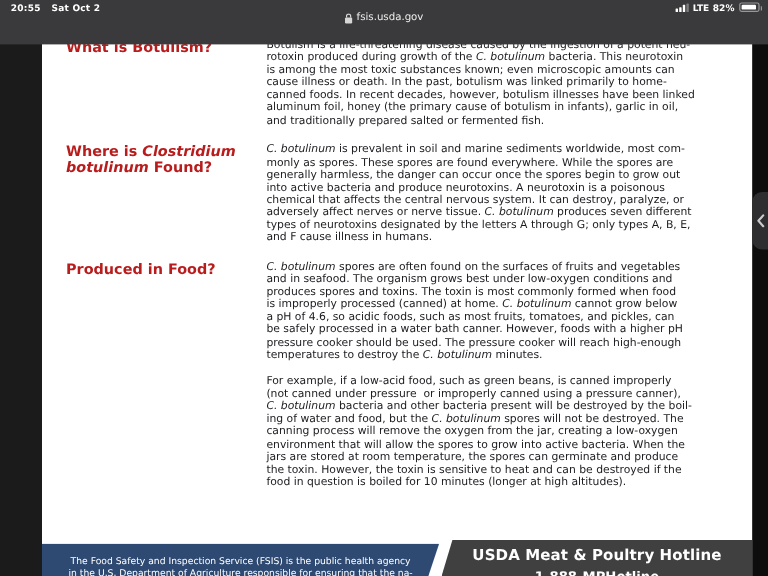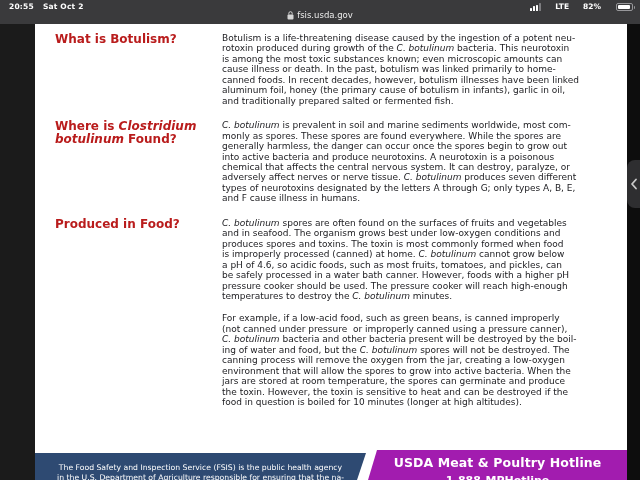--- a/index.html
+++ b/index.html
@@ -2,24 +2,24 @@
 <html><head>
 <meta charset="utf-8">
 <style>
   * { margin:0; padding:0; box-sizing:border-box; }
   html,body { background:#000; }
   .screen {
     position:relative; width:640px; height:480px; overflow:hidden;
     background:#1b1b1b; font-family:"DejaVu Sans", sans-serif;
   }
   
-  .topbar { position:absolute; top:0; left:0; right:0; height:24px; background:#3a3a3c; z-index:5; }
+  .topbar { position:absolute; top:0; left:0; right:0; height:37px; background:#3a3a3c; z-index:5; }
   .status-left { position:absolute; left:9px; top:2px; display:flex; gap:9px;
     font-size:7.5px; font-weight:bold; color:#fff; letter-spacing:.2px; }
-  .status-right { position:absolute; right:7px; top:2px; display:flex; align-items:center; gap:14px;
+  .status-right { position:absolute; right:7px; top:2px; display:flex; align-items:flex-start; gap:3px;
     font-size:7.5px; font-weight:bold; color:#fff; }
   .sigbars { display:flex; align-items:flex-end; gap:1px; height:8px; }
   .sigbars i { display:block; width:2px; border-radius:.5px; background:#fff; }
   .sigbars i.b1{height:3px} .sigbars i.b2{height:4.5px} .sigbars i.b3{height:6px}
   .sigbars i.b4{height:7.5px; background:#7d7d80;}
   .batt { position:relative; width:17px; height:8px; border:1px solid #97979a; border-radius:2px; margin-left:1px; }
   .batt .fill { position:absolute; top:1px; left:1px; bottom:1px; width:80%; background:#fff; border-radius:1px; }
   .batt .nub { position:absolute; right:-3px; top:2px; width:1.5px; height:3.5px; background:#97979a; border-radius:0 1px 1px 0; }
   .addr { position:absolute; left:0; right:0; top:9.5px; height:11px;
     display:flex; justify-content:center; align-items:center; gap:3px;
@@ -167,20 +167,20 @@
         </div>
       </div>
 
     </div>
 
     <div class="footer">
       <div class="fsis-bar" style="background: rgb(46, 74, 114);">
           <div class="line"><span>The Food Safety and Inspection Service (FSIS) is the public health agency</span></div>
           <div class="line"><span>in the U.S. Department of Agriculture responsible for ensuring that the na-</span></div>
         </div>
-      <div class="hotline-box" style="background: #a21caf;">
+      <div class="hotline-box" style="background: #404040;">
         <div class="hotline-title">USDA Meat &amp; Poultry Hotline</div>
         <div class="hotline-number">1-888-MPHotline</div>
       </div>
     </div>
   </div>
 
 </div>
 
 </body></html>

